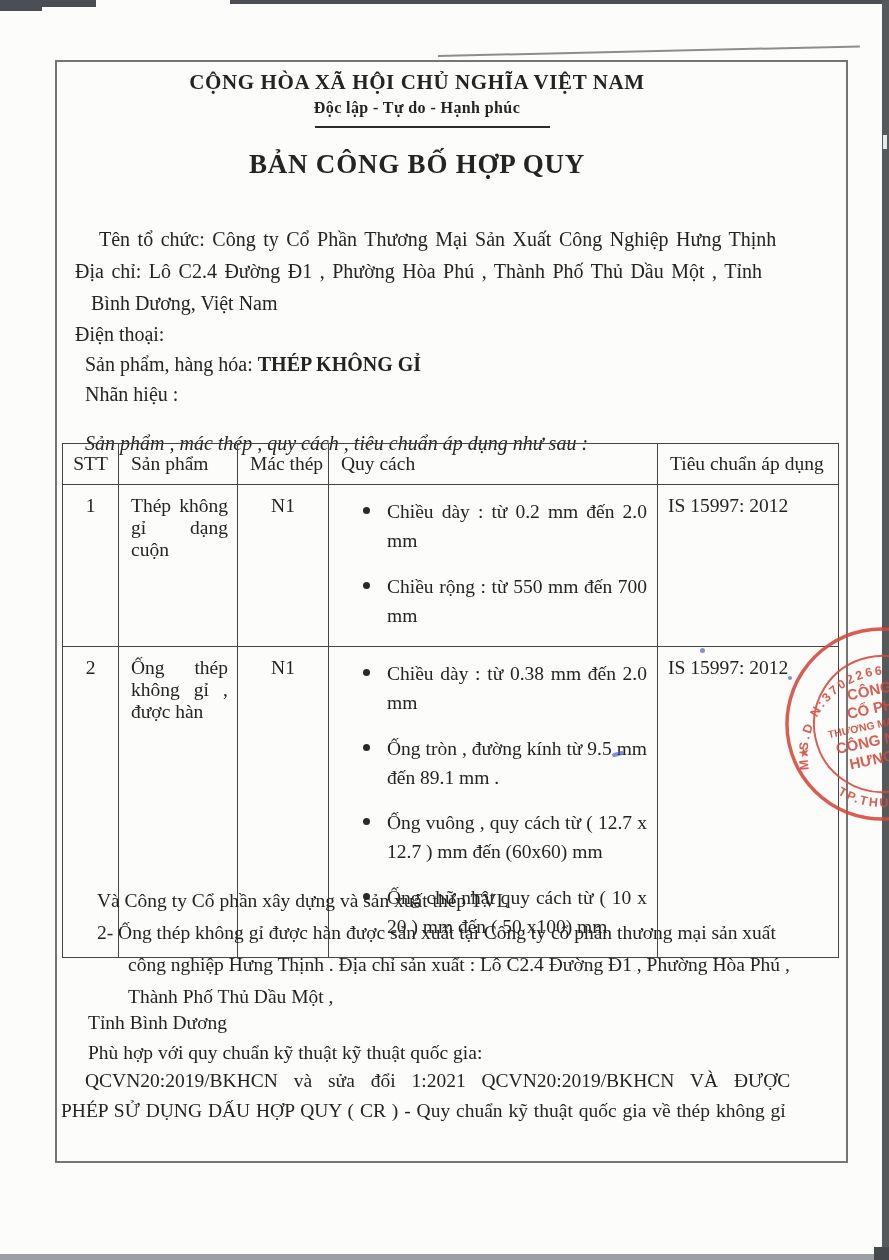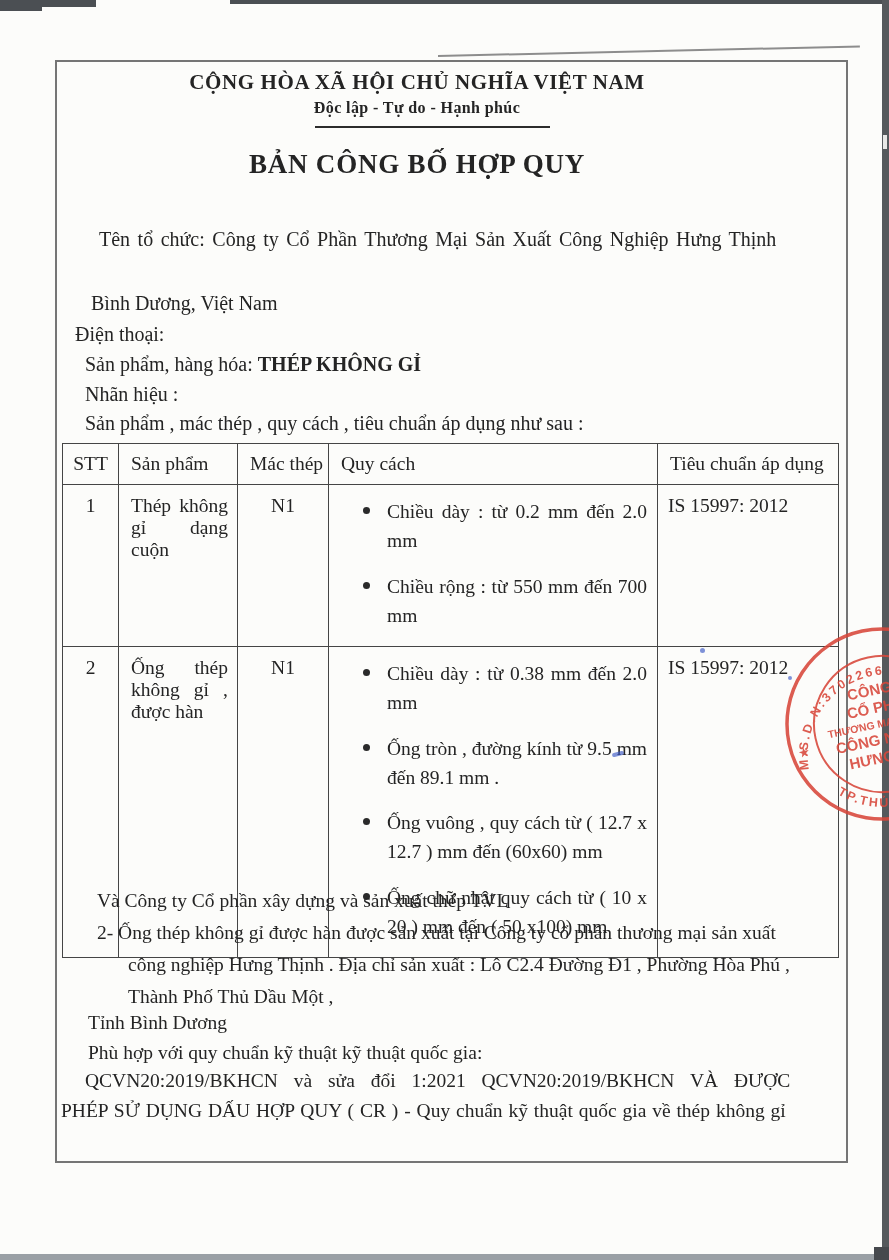--- a/index.html
+++ b/index.html
@@ -30,21 +30,21 @@
   .doc-title{top:149px;font-size:27px;font-weight:bold;letter-spacing:.8px;}
   .doc-number{top:193px;font-size:21px;}
   
   .info-line{font-size:20px;white-space:nowrap;}
   .i1{left:75px;top:228px;word-spacing:2.5px;margin-left:24px;}
   .i2{left:75px;top:260px;word-spacing:2.5px;}
   .i3{left:91px;top:292px;font-family:Liberation Serif, serif;}
   .i4{left:75px;top:323px;}
   .i5{left:85px;top:353px;}
   .i6{left:85px;top:383px;}
-  .i7{left:85px;top:412px;}
+  .i7{left:85px;top:432px;font-style:italic;}
   .bold{font-weight:bold;}
   
   table.spec-table{
     position:absolute;left:62px;top:443px;border-collapse:collapse;
     width:776px;table-layout:fixed;font-size:19.5px;color:#242424;
   }
   .spec-table td,.spec-table th{border:1.6px solid #454545;font-weight:normal;vertical-align:top;}
   .spec-table thead th{height:40px;vertical-align:middle;text-align:left;padding:0 0 0 12px;}
   .spec-table thead th.h-stt{text-align:center;padding:0;}
   tbody tr.r1{height:91px;}
@@ -91,20 +91,21 @@
   <div class="abs skew-line"></div>
 
   <div class="abs frame"></div>
 
   <div class="abs t-center nation">CỘNG HÒA XÃ HỘI CHỦ NGHĨA VIỆT NAM</div>
   <div class="abs t-center motto">Độc lập - Tự do - Hạnh phúc</div>
   <div class="abs motto-underline"></div>
   <div class="abs t-center doc-title">BẢN CÔNG BỐ HỢP QUY</div>
 
   <div class="abs info-line i1">Tên tổ chức: Công ty Cổ Phần Thương Mại Sản Xuất Công Nghiệp Hưng Thịnh</div>
+  <div class="abs info-line i2">Địa chỉ: Lô C2.4 Đường Đ1 , Phường Hòa Phú , Thành Phố Thủ Dầu Một , Tỉnh</div>
   <div class="abs info-line i3">Bình Dương, Việt Nam</div>
   <div class="abs info-line i4">Điện thoại:</div>
   <div class="abs info-line i5"><span>Sản phẩm, hàng hóa: </span><span class="bold">THÉP KHÔNG GỈ</span></div>
   <div class="abs info-line i6">Nhãn hiệu :</div>
   <div class="abs info-line i7">Sản phẩm , mác thép , quy cách , tiêu chuẩn áp dụng như sau :</div>
 
   <table class="spec-table">
     <colgroup>
       <col style="width:56px">
         <col style="width:119px">

